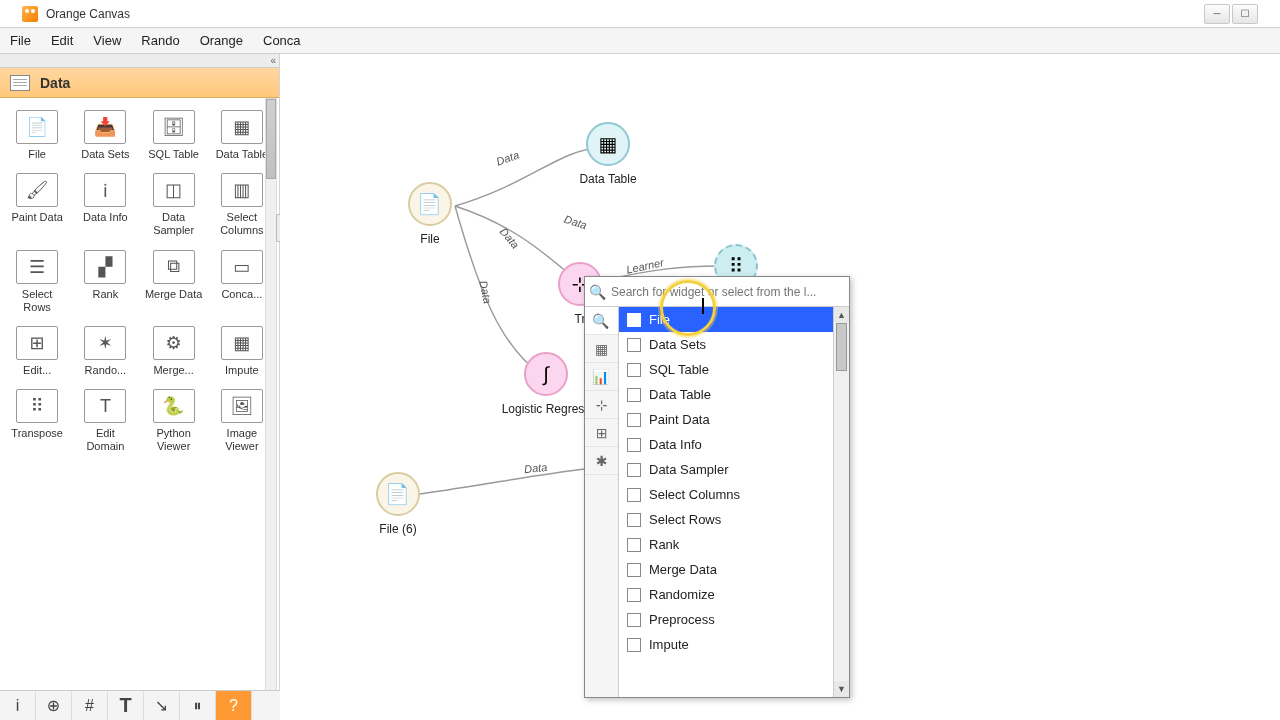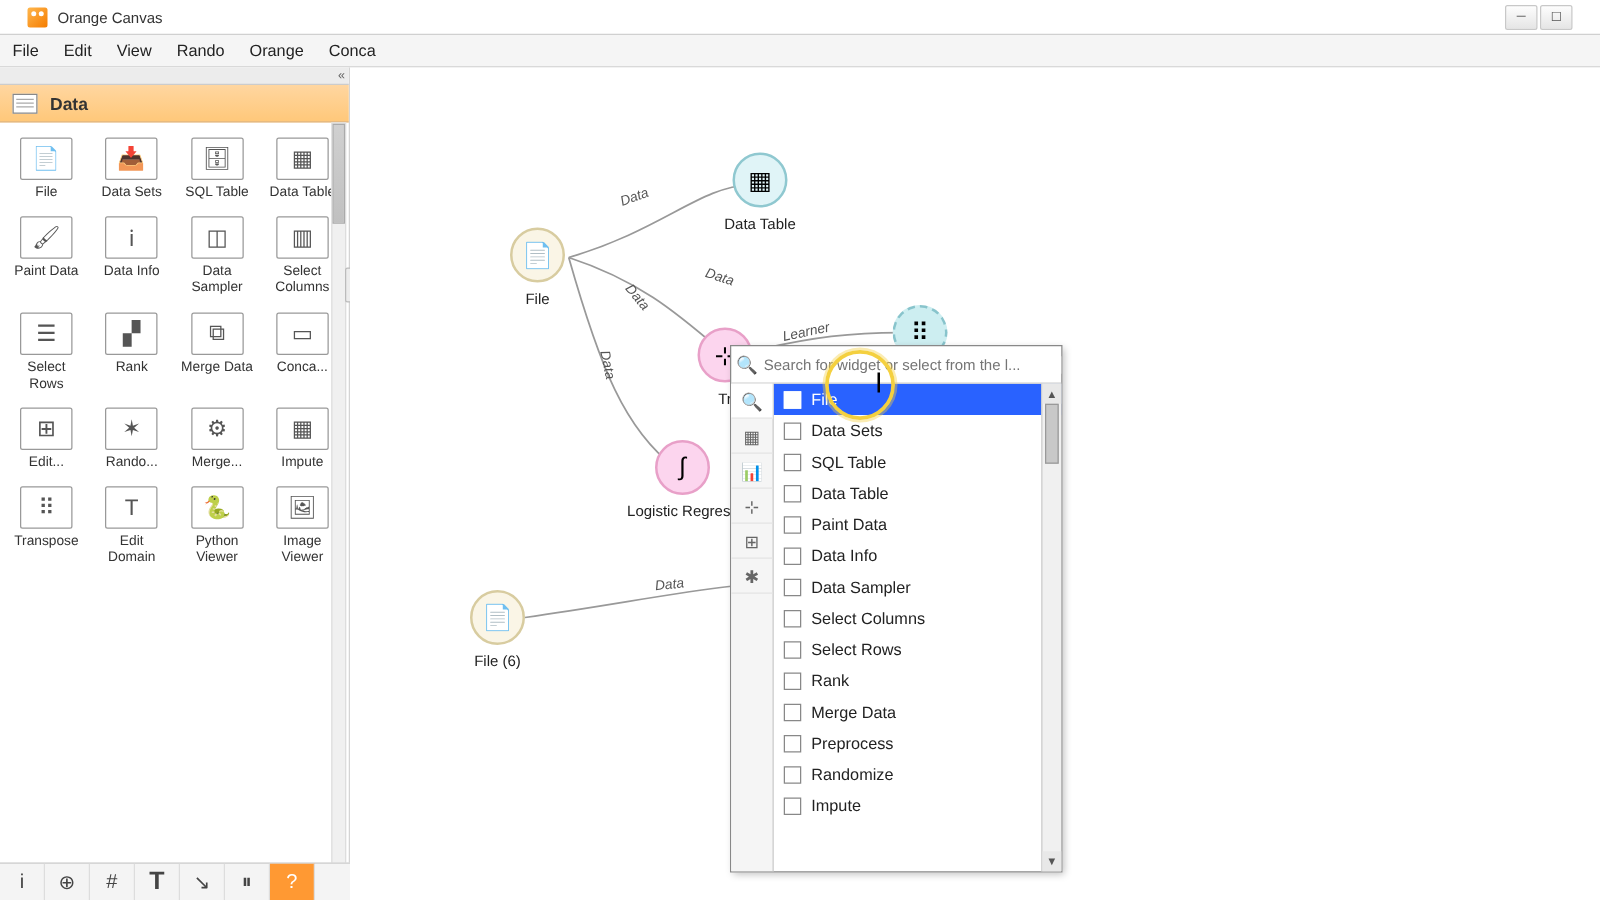--- a/index.html
+++ b/index.html
@@ -296,25 +296,25 @@
             <div class="li">
               <span class="lic"></span>
               <span>Rank</span>
             </div>
             <div class="li">
               <span class="lic"></span>
               <span>Merge Data</span>
             </div>
             <div class="li">
               <span class="lic"></span>
+              <span>Randomize</span>
+            </div>
+            <div class="li">
+              <span class="lic"></span>
               <span>Preprocess</span>
-            </div>
-            <div class="li">
-              <span class="lic"></span>
-              <span>Randomize</span>
             </div>
             <div class="li">
               <span class="lic"></span>
               <span>Impute</span>
             </div>
           </div>
         <div class="vscroll">
           <div class="ar">▲</div>
           <div class="tr">
               <div class="th"></div>

